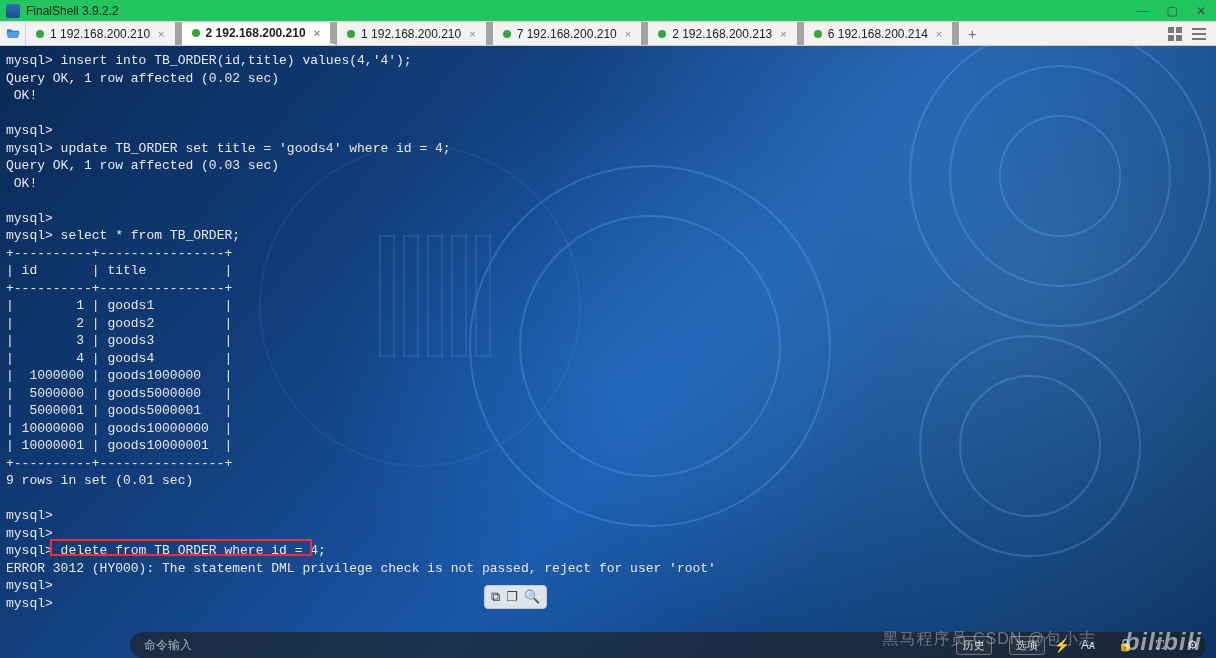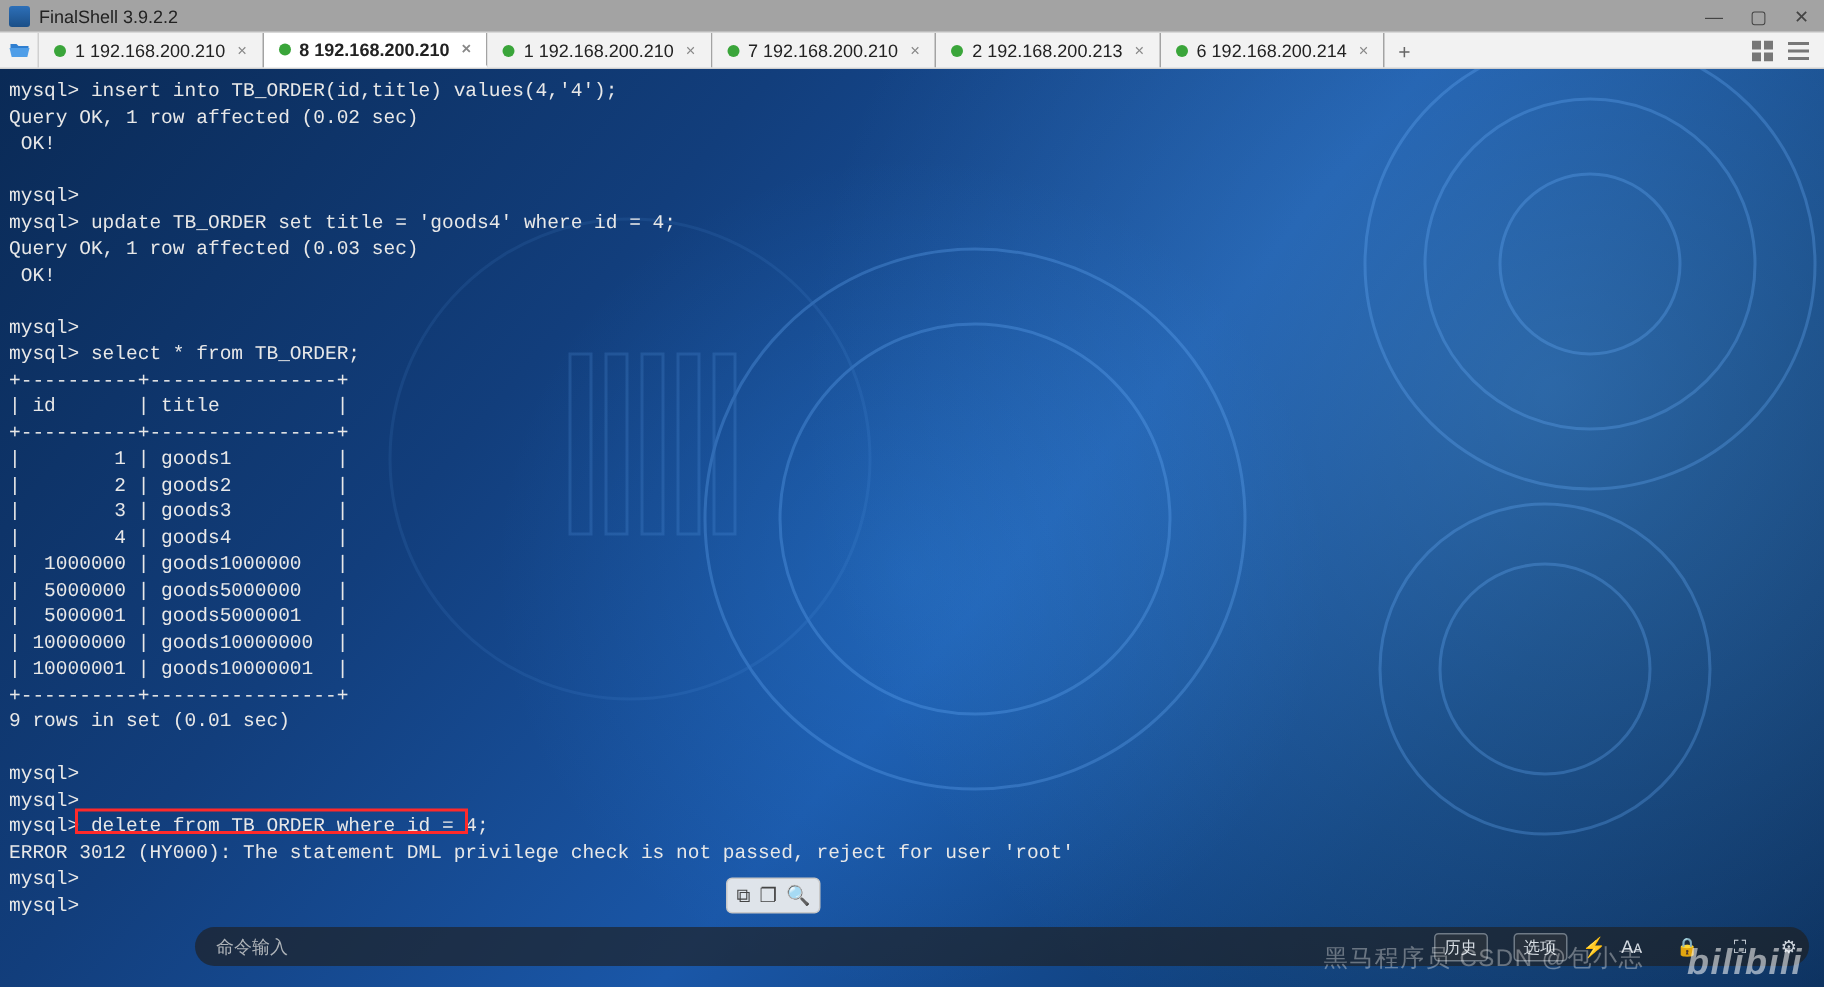--- a/index.html
+++ b/index.html
@@ -1,32 +1,32 @@
 <!DOCTYPE html>
 <html><head>
 <meta charset="utf-8">
 <style>
   * { margin: 0; padding: 0; box-sizing: border-box; font-family: "Segoe UI", Tahoma, sans-serif; }
   html, body { width: 1216px; height: 658px; overflow: hidden; background: #fff; }
 
   
-  .titlebar { height: 22px; background: #a3a3a3; display: flex; align-items: center; justify-content: space-between; padding: 0 4px 0 6px; border-bottom: 1px solid #d8d8d8; font-size: 12px; color: #222; }
+  .titlebar { height: 22px; background: #22c55e; display: flex; align-items: center; justify-content: space-between; padding: 0 4px 0 6px; border-bottom: 1px solid #d8d8d8; font-size: 12px; color: #222; }
   .titlebar .left { display:flex; align-items:center; gap:6px; }
   .titlebar .ctrl { display:flex; gap:18px; font-size:12px; color:#444; padding-right:6px;}
   .titlebar .ctrl span { cursor: default; }
 
   .app-icon { width:14px; height:14px; background:linear-gradient(#2d6fb8,#1b4f87); border-radius:2px; display:inline-block; }
 
   
   .toolbar { height: 24px; background:#f2f2f2; border-bottom:1px solid #cfcfcf; display:flex; align-items:stretch; }
   .folder-btn { width:26px; display:flex; align-items:center; justify-content:center; border-right:1px solid #d0d0d0; }
   .folder-btn svg { width:16px; height:16px; }
 
   .tabs { display:flex; align-items:stretch; flex:1; overflow:hidden; }
-  .tab { display:flex; align-items:center; gap:6px; padding:0 10px; font-size:12px; color:#222; border-right:1px solid #a3a3a3; background:#f2f2f2; position:relative; }
+  .tab { display:flex; align-items:center; gap:6px; padding:0 10px; font-size:12px; color:#222; border-right:7px solid #a3a3a3; background:#f2f2f2; position:relative; }
   .tab.active { background:#ffffff; font-weight:600; border-bottom:2px solid #fff; }
   .tab .dot { width:8px; height:8px; border-radius:50%; background:#3aa53a; }
   .tab .x { font-size:11px; color:#888; margin-left:2px; }
   .tab-add { width:26px; display:flex; align-items:center; justify-content:center; font-size:14px; color:#666; }
   .toolbar-right { display:flex; align-items:center; gap:10px; padding:0 10px; }
   .grid-icon, .list-icon { width:14px; height:14px; display:inline-block; }
 
   
   .terminal-wrap { position:relative; width:1216px; height: calc(658px - 22px - 24px); background:
       radial-gradient(circle at 85% 35%, rgba(120,200,255,.25), transparent 45%),
@@ -41,21 +41,21 @@
 
   .highlight-box { position:absolute; border:2px solid #ff2a2a; }
 
   .annotation { position:absolute; color:#ff2a2a; font-size:21px; font-family: "Microsoft YaHei", sans-serif; letter-spacing:2px; }
 
   
   .float-tools { position:absolute; display:flex; gap:6px; background:rgba(240,240,240,.92); border:1px solid #c8c8c8; border-radius:4px; padding:3px 6px; }
   .float-tools span { font-size:13px; color:#444; }
 
   
-  .cmdbar { position:absolute; left:130px; right:10px; bottom:14px; height:26px; background: rgba(30,30,30,.65); border-radius:13px; display:flex; align-items:center; padding:0 8px 0 14px; }
+  .cmdbar { position:absolute; left:130px; right:10px; bottom:0; height:26px; background: rgba(30,30,30,.65); border-radius:13px; display:flex; align-items:center; padding:0 8px 0 14px; }
   .cmdbar .ph { color:#aeb3b8; font-size:12px; flex:1; }
   .pillbtn { font-size:11px; color:#d7dde3; border:1px solid #6f7a86; border-radius:3px; padding:1px 6px; margin-left:17px; background:rgba(50,55,62,.6);}
   .bolt { color:#6df05a; font-size:13px; margin-left:10px; }
   .tail-icons { display:flex; gap:23px; margin-left:10px; color:#cfd6de; font-size:12px;}
 
   
   .wm1 { position:absolute; right:120px; bottom:8px; font-size:16px; color:rgba(255,255,255,.35); font-family:"Microsoft YaHei",sans-serif; letter-spacing:1px; }
   .wm2 { position:absolute; right:14px; bottom:2px; font-size:24px; font-weight:800; color:rgba(255,255,255,.55); font-style:italic; letter-spacing:1px; }
 </style>
 </head>
@@ -81,21 +81,21 @@
     </svg>
   </div>
   <div class="tabs">
     <div class="tab">
       <span class="dot"></span>
       <span>1 192.168.200.210</span>
       <span class="x">×</span>
     </div>
     <div class="tab active">
       <span class="dot"></span>
-      <span>8 192.168.200.210</span>
+      <span>2 192.168.200.210</span>
       <span class="x">×</span>
     </div>
     <div class="tab">
       <span class="dot"></span>
       <span>1 192.168.200.210</span>
       <span class="x">×</span>
     </div>
     <div class="tab">
       <span class="dot"></span>
       <span>7 192.168.200.210</span>

